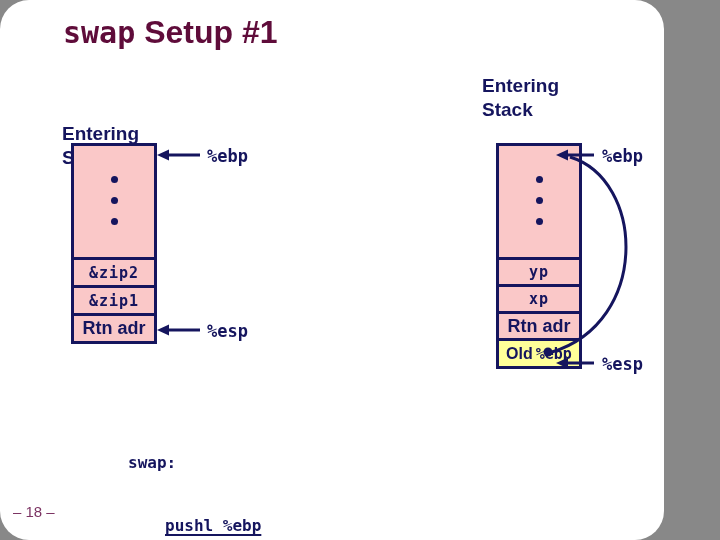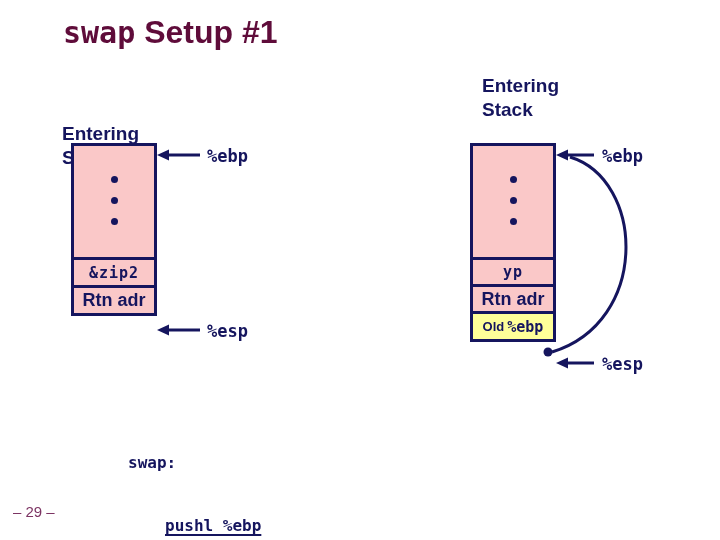--- a/index.html
+++ b/index.html
@@ -7,23 +7,24 @@
     --pink: #fac8c8;
     --yellow: #ffff99;
     --maroon: #5f0c3a;
     --footer: #7c3463;
     --bg: #ffffff;
   }
   * { margin: 0; padding: 0; box-sizing: border-box; }
   body { background: #888; font-family: "Liberation Sans", sans-serif; }
   .slide {
     position: relative;
-    width: 720px; height: 540px;
+    width: 664px; height: 540px;
     background: var(--bg);
     overflow: hidden;
+    border-radius: 29px;
   }
   .abs { position: absolute; }
 
   
   .title { left: 63px; top: 14px; white-space: nowrap; color: var(--maroon); }
   .title .code-part {
     font-family: "DejaVu Sans Mono", monospace;
     font-weight: bold; font-size: 30px;
   }
   .title .rest-part {
@@ -39,39 +40,39 @@
   .heading-entering { left: 62px; top: 82px; margin-top: 40px; }
   .heading-resulting { left: 482px; top: 74px; }
 
   
   .stack {
     border: 3px solid var(--navy);
     background: var(--pink);
     width: 86px;
   }
   .stack-entering { left: 71px; top: 143px; }
-  .stack-resulting { left: 470px; top: 143px; }
+  .stack-resulting { left: 496px; top: 143px; }
   .cell { border-top: 3px solid var(--navy); position: relative; }
   .cell:first-child { border-top: none; }
   .cell-dots {
     height: 111px;
     display: flex; flex-direction: column; align-items: center;
     padding-top: 30px; gap: 14px;
   }
   .dot { width: 7px; height: 7px; border-radius: 50%; background: var(--navy); }
   .cell-row {
     display: flex; align-items: center; justify-content: center;
     color: var(--navy);
   }
   .h28 { height: 28px; }
   .h27 { height: 27px; }
   .mono-label { font-family: "DejaVu Sans Mono", monospace; font-weight: bold; font-size: 15px; letter-spacing: 1px; }
   .sans-label { font-family: "Liberation Sans", sans-serif; font-weight: bold; font-size: 18px; }
   .cell-oldebp { background: var(--yellow); gap: 3px; }
-  .cell-oldebp .sans-label { font-size: 13px; text-align: center; }
+  .cell-oldebp .sans-label { font-size: 16px; text-align: center; }
   .cell-oldebp .mono-label { letter-spacing: 0; font-size: 15px; }
 
   
   .reg-label {
     font-family: "DejaVu Sans Mono", monospace;
     font-weight: bold; font-size: 17px; color: var(--navy);
     white-space: nowrap;
   }
   .lbl-ebp-entering { left: 207px; top: 146px; }
   .lbl-esp-entering { left: 207px; top: 321px; }
@@ -119,30 +120,32 @@
   <div class="abs section-heading heading-resulting">Entering
 Stack</div>
 
   <div class="abs stack stack-entering">
     <div class="cell cell-dots">
       <div class="dot"></div>
       <div class="dot"></div>
       <div class="dot"></div>
     </div>
     <div class="cell cell-row h28 mono-label">&amp;zip2</div>
+    <div class="cell cell-row h28 mono-label">&amp;zip1</div>
     <div class="cell cell-row h28 sans-label">Rtn adr</div>
   </div>
 
   <div class="abs stack stack-resulting">
     <div class="cell cell-dots">
       <div class="dot"></div>
       <div class="dot"></div>
       <div class="dot"></div>
     </div>
     <div class="cell cell-row h27 mono-label">yp</div>
+    <div class="cell cell-row h27 mono-label">xp</div>
     <div class="cell cell-row h27 sans-label">Rtn adr</div>
     <div class="cell cell-row h28 cell-oldebp">
       <span class="sans-label">Old</span>
       <span class="mono-label">%ebp</span>
     </div>
   </div>
 
   <div class="abs reg-label lbl-ebp-entering">%ebp</div>
   <div class="abs reg-label lbl-esp-entering">%esp</div>
   <div class="abs reg-label lbl-ebp-resulting">%ebp</div>
@@ -176,15 +179,15 @@
     </g>
   </svg>
 
   <div class="abs code-block">
     <div>swap:</div>
     <div class="code-line code-underline">pushl %ebp</div>
     
     
   </div>
 
-  <div class="abs footer-left">– 29 –</div>
+  <div class="abs footer-left">– 18 –</div>
 
 </div>
 
 </body></html>

